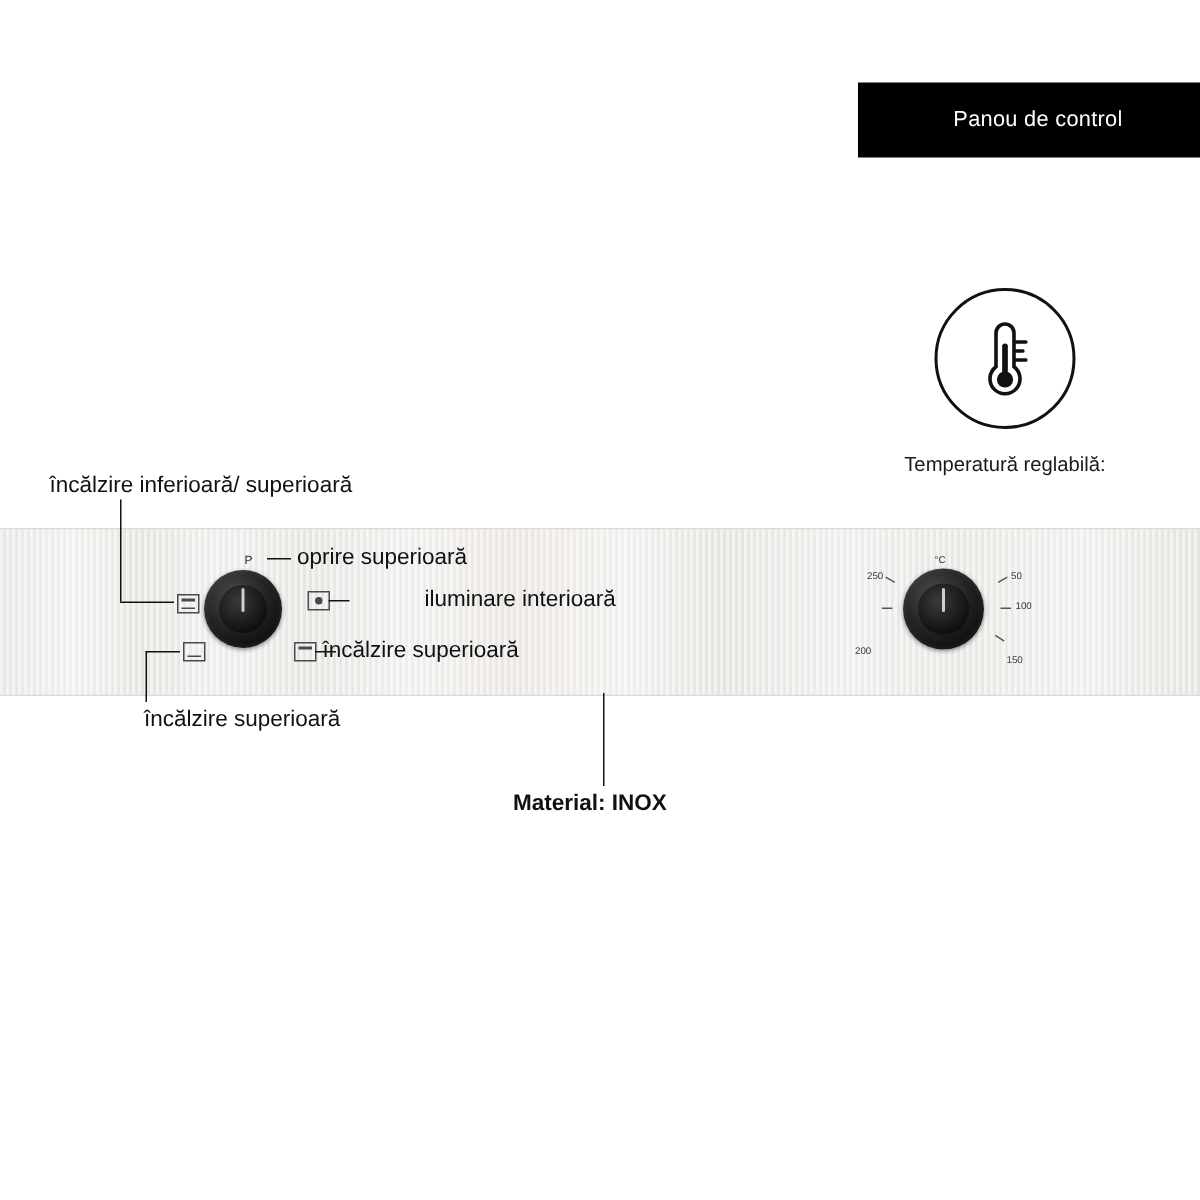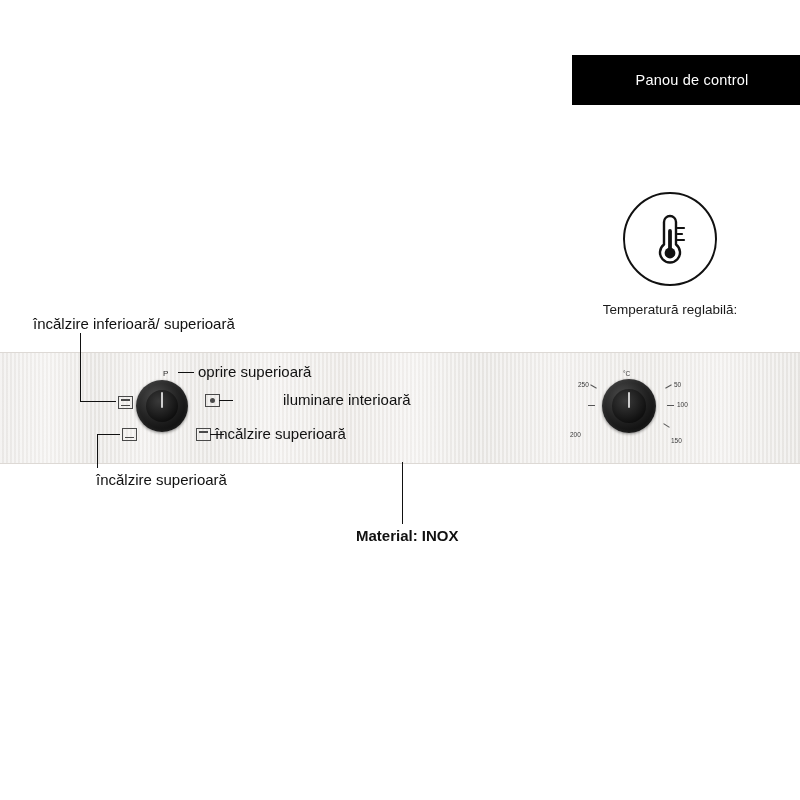--- a/index.html
+++ b/index.html
@@ -246,13 +246,13 @@
 <div class="lbl" style="left:33px; top:315px;">încălzire inferioară/ superioară</div>
 
 <div class="lbl" style="left:198px; top:363px;">oprire superioară</div>
 
 <div class="lbl" style="left:238px; top:391px;padding-left:45px;">iluminare interioară</div>
 
 <div class="lbl" style="left:215px; top:425px;">încălzire superioară</div>
 
 <div class="lbl" style="left:96px; top:471px;">încălzire superioară</div>
 
-<div class="lbl lbl-bold" style="left:356px; top:527px;">Material: INOX</div>
+<div class="lbl lbl-bold" style="left:342px; top:527px;">Material: INOX</div>
 
 </body></html>

